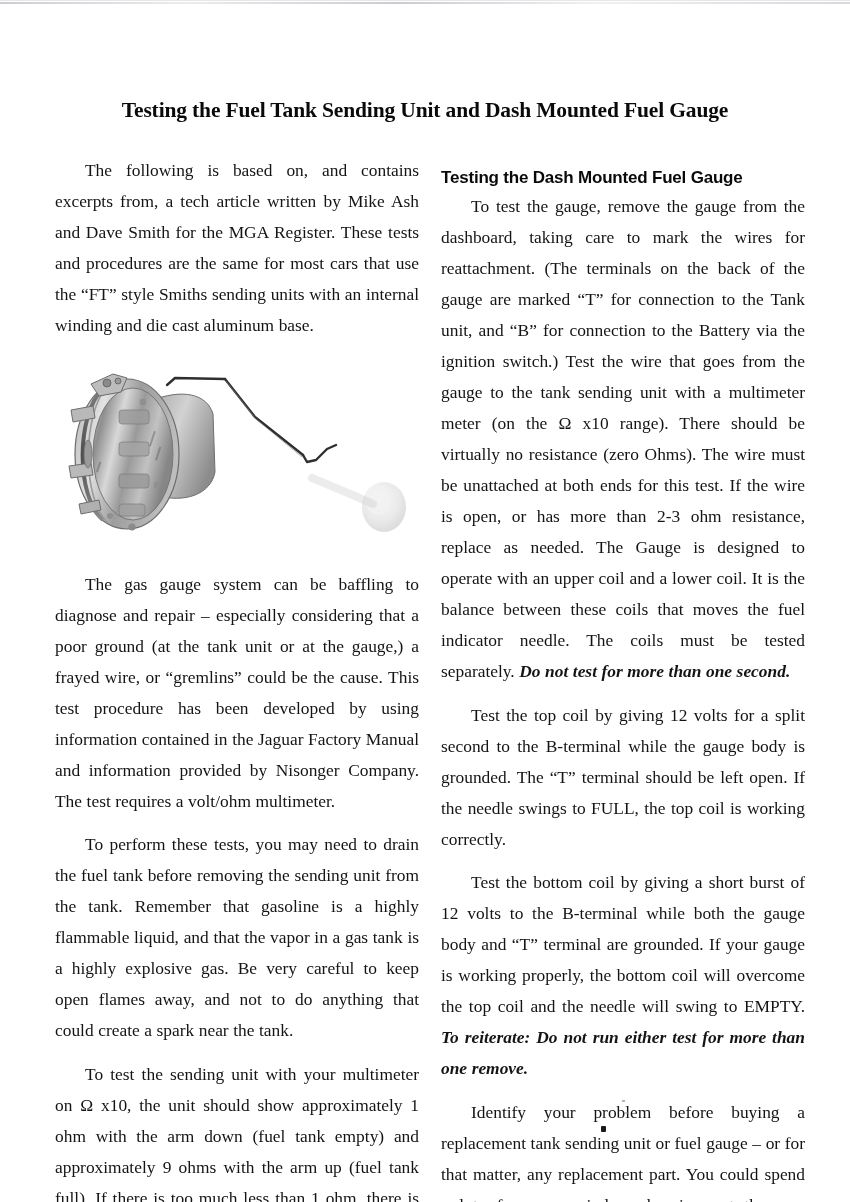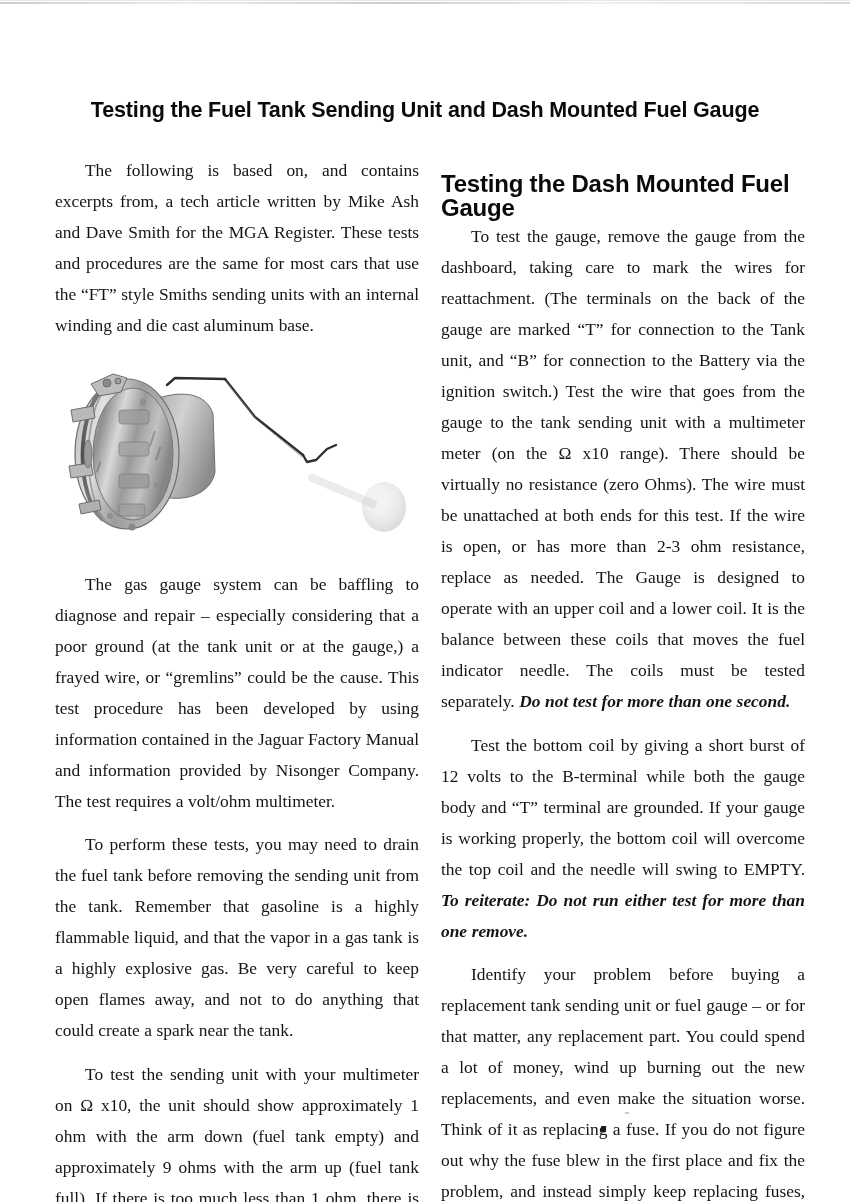--- a/index.html
+++ b/index.html
@@ -54,21 +54,21 @@
     width: 4px; height: 2px;
     background: rgba(140,140,145,0.45);
   }
 
   
   .doc-title {
     position: absolute;
     left: 0; top: 84px;
     width: 850px;
     text-align: center;
-    font-family: Liberation Sans, sans-serif;
+    font-family: Liberation Serif, serif;
     font-weight: bold;
     font-size: 21.5px;
     letter-spacing: -0.15px;
     color: #0a0a0a;
   }
 
   
   .col {
     position: absolute;
     top: 155px;
@@ -81,24 +81,24 @@
     margin: 0 0 12.5px 0;
     font-size: 17.4px;
     line-height: 31px;
     text-align: justify;
     text-indent: 30px;
     color: #141414;
     word-spacing: 0.2px;
   }
 
   h2.subhead {
-    margin: 17px 0 1px 0;
+    margin: 11px 0 1px 0;
     font-family: "Liberation Sans", sans-serif;
     font-weight: bold;
-    font-size: 24px;
+    font-size: 17px;
     line-height: 24px;
     letter-spacing: -0.2px;
     color: #0a0a0a;
   }
 
   .bi { font-weight: bold; font-style: italic; }
 
   
   .photo-wrap {
     position: relative;
@@ -223,20 +223,21 @@
 
     <p class="body">To test the sending unit with your multimeter on Ω x10, the unit should show approximately 1 ohm with the arm down (fuel tank empty) and approximately 9 ohms with the arm up (fuel tank full). If there is too much less than 1 ohm, there is risk of damaging the fuel gauge coils. Zero ohms, which indicates a direct short, for even a few seconds, could burn out the coils.</p>
   </div>
 
   <div class="col col-right">
 
     <h2 class="subhead">Testing the Dash Mounted Fuel Gauge</h2>
 
     <p class="body"><span>To test the gauge, remove the gauge from the dashboard, taking care to mark the wires for reattachment. (The terminals on the back of the gauge are marked “T” for connection to the Tank unit, and “B” for connection to the Battery via the ignition switch.) Test the wire that goes from the gauge to the tank sending unit with a multimeter meter (on the Ω x10 range). There should be virtually no resistance (zero Ohms). The wire must be unattached at both ends for this test. If the wire is open, or has more than 2-3 ohm resistance, replace as needed. The Gauge is designed to operate with an upper coil and a lower coil. It is the balance between these coils that moves the fuel indicator needle. The coils must be tested separately. </span><span class="bi">Do not test for more than one second.</span></p>
 
+    <p class="body">Test the top coil by giving 12 volts for a split second to the B-terminal while the gauge body is grounded. The “T” terminal should be left open. If the needle swings to FULL, the top coil is working correctly.</p>
 
     <p class="body"><span>Test the bottom coil by giving a short burst of 12 volts to the B-terminal while both the gauge body and “T” terminal are grounded. If your gauge is working properly, the bottom coil will overcome the top coil and the needle will swing to EMPTY. </span><span class="bi">To reiterate: Do not run either test for more than one remove.</span></p>
 
     <p class="body">Identify your problem before buying a replacement tank sending unit or fuel gauge – or for that matter, any replacement part. You could spend a lot of money, wind up burning out the new replacements, and even make the situation worse. Think of it as replacing a fuse. If you do not figure out why the fuse blew in the first place and fix the problem, and instead simply keep replacing fuses, all you will do is waste time and money as each replacement fuse blows as well.</p>
   </div>
 
   <div class="scan-speck-faint-a"></div>
   <div class="scan-speck-faint-b"></div>
   <div class="scan-speck"></div>
 

